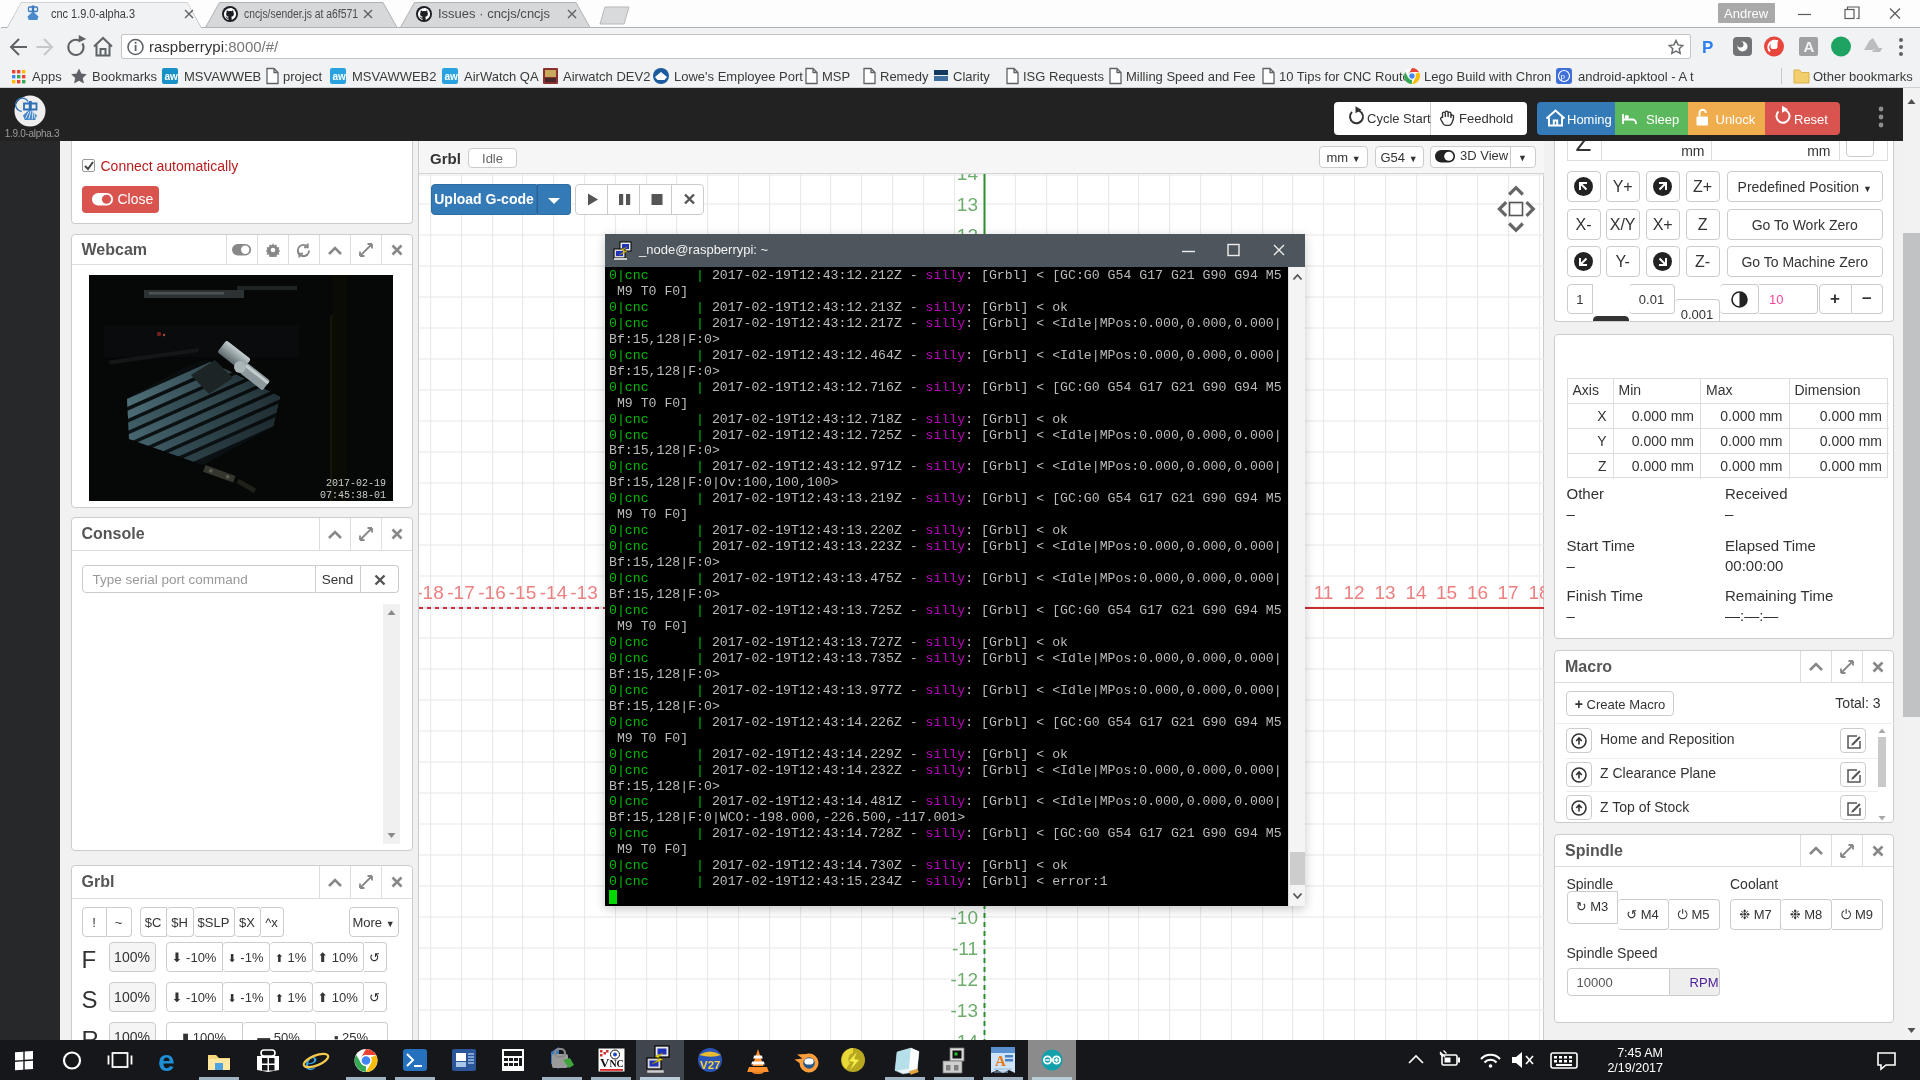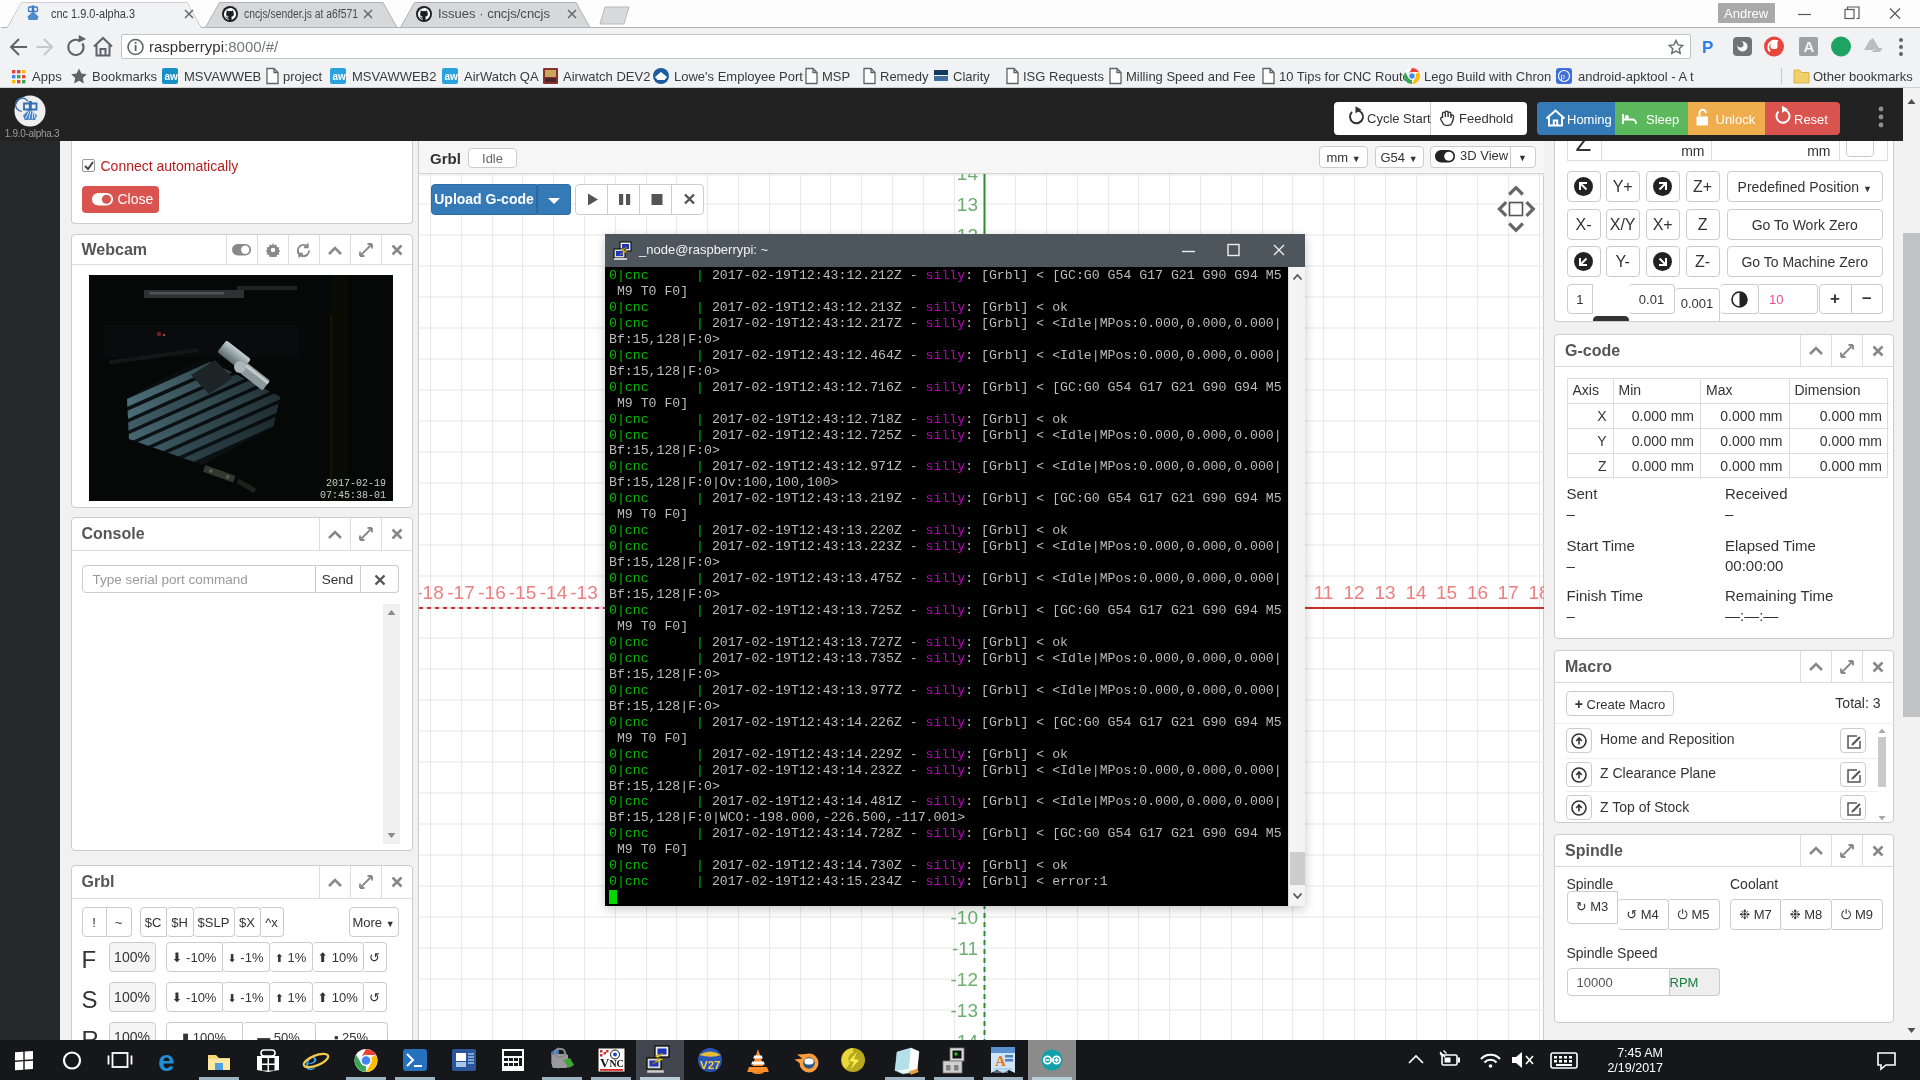--- a/index.html
+++ b/index.html
@@ -532,43 +532,31 @@
       <div class="abs btn" style="left:50.6px;top:105px;width:34.1px;height:31px;font-size:16px;line-height:30px">Y-</div>
       <div class="abs btn" style="left:90.6px;top:105px;width:34.1px;height:31px"><svg width="19" height="19" style="margin-top:5px" viewBox="0 0 19 19">
             <circle cx="9.5" cy="9.5" r="9.5" fill="#222"></circle>
             <path d="M13 6 v7 h-7 M13 13 l-6.5 -6.5" stroke="#fff" stroke-width="2" fill="none"></path>
           </svg></div>
       <div class="abs btn" style="left:130.6px;top:105px;width:34.1px;height:31px;font-size:16px;line-height:30px">Z-</div>
       <div class="abs btn" style="left:171.6px;top:105px;width:156.2px;height:31px;font-size:14px;line-height:30px">Go To Machine Zero</div>
       <div class="abs btn" style="left:11.5px;top:142.5px;width:26.5px;height:30px;border-radius:4px 0 0 4px;font-size:13px;line-height:29px">1</div>
       <div class="abs btn dark" style="left:38px;top:142.5px;width:36px;height:30px;font-size:13px;font-weight:bold;line-height:29px">0.1</div>
       <div class="abs btn" style="left:74px;top:142.5px;width:46px;height:30px;border-left:none;font-size:13px;line-height:29px">0.01</div>
-      <div class="abs btn" style="left:120px;top:147px;width:45px;height:36px;border-left:none;font-size:13px;line-height:29px">0.001</div>
+      <div class="abs btn" style="left:120px;top:158px;width:45px;height:36px;border-left:none;font-size:13px;line-height:29px">0.001</div>
       <div class="abs btn" style="left:165px;top:142.5px;width:39px;height:30px;border-left:none;line-height:29px"><svg width="17" height="17" style="margin-top:6px" viewBox="0 0 17 17">
             <circle cx="8.5" cy="8.5" r="7.5" fill="none" stroke="#222" stroke-width="1.6"></circle>
             <path d="M8.5 1 a7.5 7.5 0 0 1 0 15 Z" fill="#222"></path>
           </svg></div>
       <div class="abs btn" style="left:204px;top:142.5px;width:58.5px;height:30px;border-left:none;border-radius:0 4px 4px 0;font-size:13px;line-height:29px;color:#ec4899;text-align:left;padding-left:10px">10</div>
       <div class="abs btn" style="left:263.5px;top:142.5px;width:33px;height:30px;border-radius:4px 0 0 4px;font-size:17px;font-weight:bold;line-height:28px">+</div>
       <div class="abs btn" style="left:296.5px;top:142.5px;width:31.5px;height:30px;border-left:none;border-radius:0 4px 4px 0;font-size:17px;font-weight:bold;line-height:26px">–</div>
     </div>
 
     <div class="widget" style="left:1554px;top:333.5px;width:340px;height:305px">
-      <div class="whead" style="height:32px">
-        <div class="wtitle" style="top:7px">G-code</div>
-        <div class="hbtn" style="right:62px;height:31px"><svg width="14" height="9" style="margin-top:11px" viewBox="0 0 14 9">
-              <path d="M1 8 L7 2 L13 8" stroke="#888" stroke-width="2.6" fill="none"></path>
-            </svg></div>
-        <div class="hbtn" style="right:31px;height:31px"><svg width="14" height="14" style="margin-top:9px" viewBox="0 0 14 14">
-              <path d="M1 13 L13 1 M1 13 v-4.5 M1 13 h4.5 M13 1 v4.5 M13 1 h-4.5" stroke="#888" stroke-width="1.8" fill="none"></path>
-            </svg></div>
-        <div class="hbtn" style="right:0;height:31px"><svg width="12" height="12" style="margin-top:10px" viewBox="0 0 12 12">
-              <path d="M1.5 1.5 l9 9 m0 -9 l-9 9" stroke="#888" stroke-width="2.6"></path>
-            </svg></div>
-      </div>
       <div class="abs" style="left:11.5px;top:43px;width:321.5px;height:100.8px;border:1px solid #ddd">
         <div class="abs" style="left:0;top:0;width:46px;height:25px;border-right:1px solid #ddd;border-bottom:1px solid #ddd;font-size:14px;color:#333;padding:3px 0 0 5px">Axis</div>
         <div class="abs" style="left:46px;top:0;width:87.5px;height:25px;border-right:1px solid #ddd;border-bottom:1px solid #ddd;font-size:14px;color:#333;padding:3px 0 0 5px">Min</div>
         <div class="abs" style="left:133.5px;top:0;width:88.5px;height:25px;border-right:1px solid #ddd;border-bottom:1px solid #ddd;font-size:14px;color:#333;padding:3px 0 0 5px">Max</div>
         <div class="abs" style="left:222px;top:0;width:99.5px;height:25px;border-bottom:1px solid #ddd;font-size:14px;color:#333;padding:3px 0 0 5px">Dimension</div>
         <div class="abs" style="left:0;top:25px;width:321.5px;height:25px;border-bottom:1px solid #ddd"></div>
         <div class="abs" style="left:0;top:50px;width:321.5px;height:25px;border-bottom:1px solid #ddd"></div>
         <div class="abs" style="left:0;top:25px;width:46px;height:75px;border-right:1px solid #ddd"></div>
         <div class="abs" style="left:46px;top:25px;width:87.5px;height:75px;border-right:1px solid #ddd"></div>
         <div class="abs" style="left:133.5px;top:25px;width:88.5px;height:75px;border-right:1px solid #ddd"></div>
@@ -578,21 +566,21 @@
         <div class="abs" style="right:193px;top:29px;font-size:14px;color:#333">0.000 mm</div>
           <div class="abs" style="right:104.5px;top:29px;font-size:14px;color:#333">0.000 mm</div>
           <div class="abs" style="right:5px;top:29px;font-size:14px;color:#333">0.000 mm</div>
         <div class="abs" style="right:193px;top:54px;font-size:14px;color:#333">0.000 mm</div>
           <div class="abs" style="right:104.5px;top:54px;font-size:14px;color:#333">0.000 mm</div>
           <div class="abs" style="right:5px;top:54px;font-size:14px;color:#333">0.000 mm</div>
         <div class="abs" style="right:193px;top:79px;font-size:14px;color:#333">0.000 mm</div>
           <div class="abs" style="right:104.5px;top:79px;font-size:14px;color:#333">0.000 mm</div>
           <div class="abs" style="right:5px;top:79px;font-size:14px;color:#333">0.000 mm</div>
       </div>
-      <div class="abs" style="left:11.5px;top:150px;font-size:15px;color:#333">Sent</div>
+      <div class="abs" style="left:11.5px;top:150px;font-size:15px;color:#333">Other</div>
       <div class="abs" style="left:170px;top:150px;font-size:15px;color:#333">Received</div>
       <div class="abs" style="left:11.5px;top:170px;font-size:15px;color:#333">–</div>
       <div class="abs" style="left:170px;top:170px;font-size:15px;color:#333">–</div>
       <div class="abs" style="left:11.5px;top:202px;font-size:15px;color:#333">Start Time</div>
       <div class="abs" style="left:170px;top:202px;font-size:15px;color:#333">Elapsed Time</div>
       <div class="abs" style="left:11.5px;top:222px;font-size:15px;color:#333">–</div>
       <div class="abs" style="left:170px;top:222px;font-size:15px;color:#333">00:00:00</div>
       <div class="abs" style="left:11.5px;top:252px;font-size:15px;color:#333">Finish Time</div>
       <div class="abs" style="left:170px;top:252px;font-size:15px;color:#333">Remaining Time</div>
       <div class="abs" style="left:11.5px;top:272px;font-size:15px;color:#333">–</div>
@@ -667,21 +655,21 @@
       <div class="abs" style="left:11.5px;top:41px;font-size:14px;color:#333">Spindle</div>
       <div class="abs" style="left:175px;top:41px;font-size:14px;color:#333">Coolant</div>
       <div class="abs btn" style="left:11.5px;top:56px;width:51px;height:33px;border-radius:4px 0 0 4px;font-size:13px;line-height:30px">↻ M3</div>
       <div class="abs btn" style="left:62.5px;top:64px;width:51px;height:31px;border-left:none;font-size:13px;line-height:30px">↺ M4</div>
       <div class="abs btn" style="left:113.5px;top:64px;width:51px;height:31px;border-left:none;border-radius:0 4px 4px 0;font-size:13px;line-height:30px">⏻ M5</div>
       <div class="abs btn" style="left:175px;top:64px;width:51px;height:31px;border-radius:4px 0 0 4px;font-size:13px;line-height:30px">❉ M7</div>
       <div class="abs btn" style="left:226px;top:64px;width:51px;height:31px;border-left:none;font-size:13px;line-height:30px">❉ M8</div>
       <div class="abs btn" style="left:277px;top:64px;width:51px;height:31px;border-left:none;border-radius:0 4px 4px 0;font-size:13px;line-height:30px">⏻ M9</div>
       <div class="abs" style="left:11.5px;top:110px;font-size:14px;color:#333">Spindle Speed</div>
       <div class="abs" style="left:11.5px;top:133px;width:103px;height:28px;border:1px solid #ccc;border-radius:4px 0 0 4px;font-size:13px;color:#555;padding:6px 0 0 9px">10000</div>
-      <div class="abs" style="left:114.5px;top:133px;width:50px;height:28px;border:1px solid #ccc;border-left:none;border-radius:0 4px 4px 0;background:#eee;font-size:13px;color:#15803d;text-align:left;line-height:27px">RPM</div>
+      <div class="abs" style="left:114.5px;top:133px;width:50px;height:28px;border:1px solid #ccc;border-left:none;border-radius:0 4px 4px 0;background:#eee;font-size:13px;color:#4c1d95;text-align:right;line-height:27px">RPM</div>
     </div>
   </div>
   <div class="abs" id="pagescroll"></div>
   <div class="abs" id="term">
     <div class="abs" id="termbar">
       <svg class="abs" style="left:8px;top:7px" width="20" height="20" viewBox="0 0 20 20">
         <rect x="7" y="1" width="11" height="9" fill="#e8e8e8" stroke="#000" stroke-width="1"></rect>
         <rect x="9" y="3" width="7" height="5" fill="#2233bb"></rect>
         <rect x="1" y="8" width="11" height="9" fill="#d8d8d8" stroke="#000" stroke-width="1"></rect>
         <rect x="3" y="10" width="7" height="5" fill="#2233bb"></rect>

